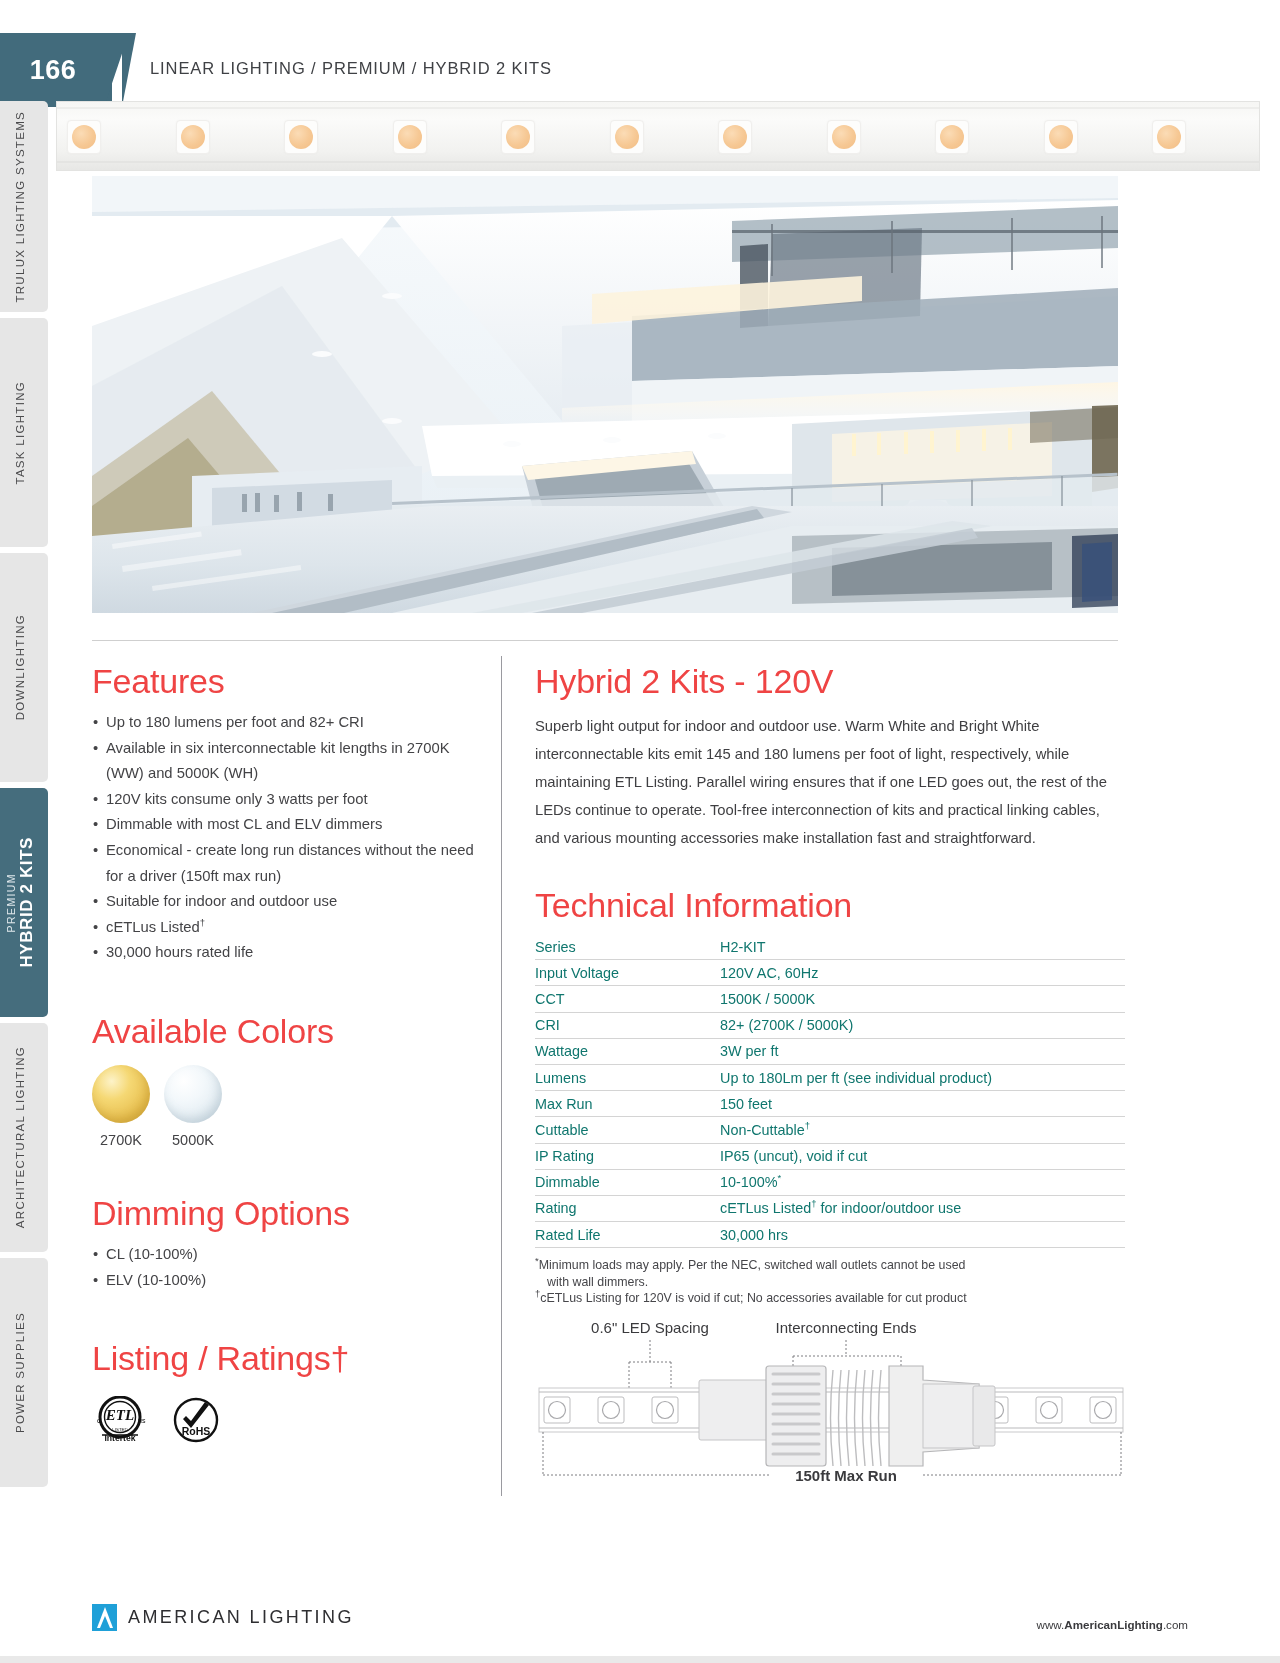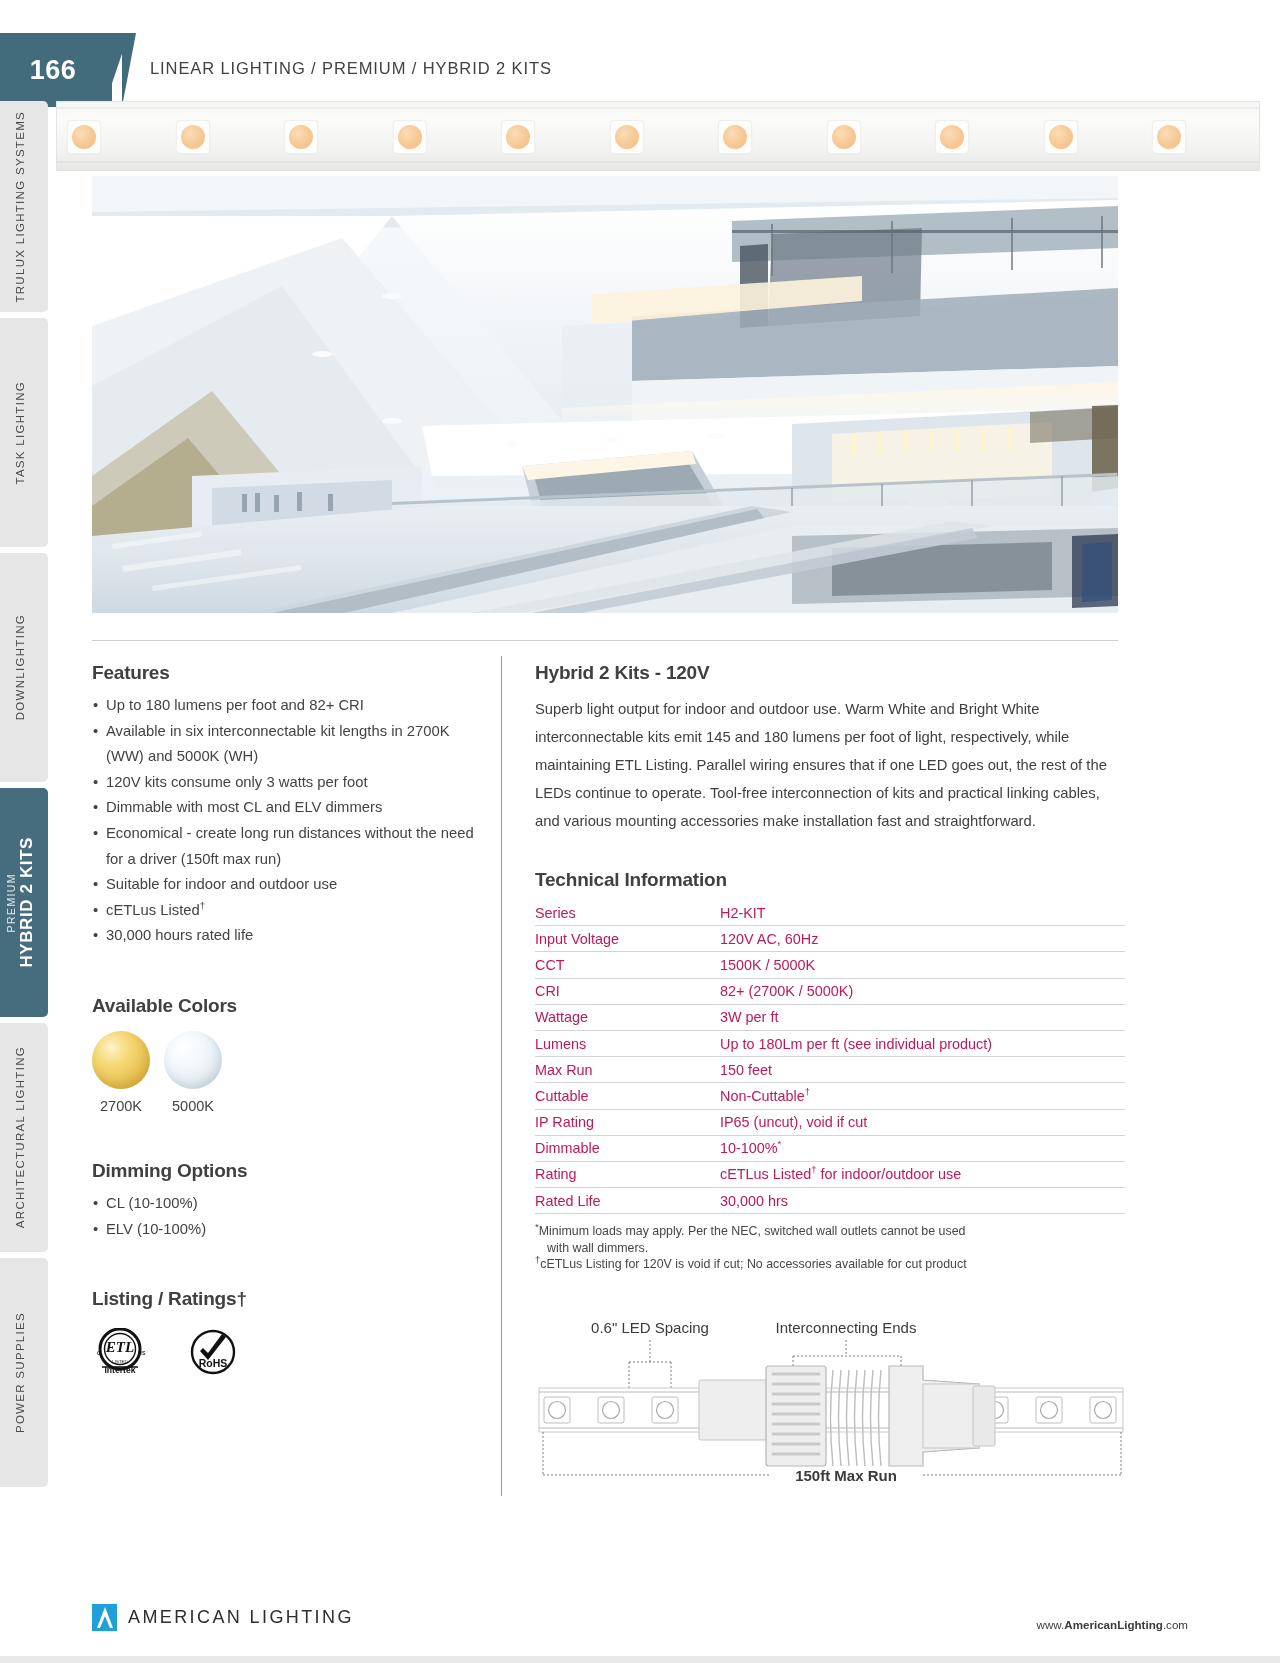--- a/index.html
+++ b/index.html
@@ -89,21 +89,21 @@
 
   
   .hr-top {
     position:absolute; left:92px; top:640px; width:1026px; height:1px; background:#cfcfcf;
   }
   .col-divider {
     position:absolute; left:501px; top:656px; width:1px; height:840px; background:#9a9aa0;
   }
 
   .sec-title {
-    font-size:19px; font-weight:700; color:#404040; letter-spacing:-0.2px;
+    font-size:34px; font-weight:400; color:#ef4444; letter-spacing:-0.2px;
   }
   .bullet-list { list-style:none; margin-top:9px; }
   .bullet-list li {
     position:relative; padding-left:14px; font-size:14.8px; line-height:25.6px;
     color:#434346;
   }
   .bullet-list li::before {
     content:"\2022"; position:absolute; left:1px; top:0; color:#434346;
   }
 
@@ -120,29 +120,29 @@
   .swatch-ball.warm {
     background: radial-gradient(circle at 34% 28%, #fdf3c9 0%, #f5d874 32%, #e8c051 68%, #d8ad3e 100%);
     box-shadow: inset -3px -5px 9px rgba(160,120,20,0.28);
   }
   .swatch-ball.cool {
     background: radial-gradient(circle at 34% 28%, #ffffff 0%, #f3f8fb 35%, #e2ecf2 72%, #cfdde6 100%);
     box-shadow: inset -3px -5px 9px rgba(120,145,160,0.25);
   }
   .swatch-label { font-size:14.5px; color:#434346; margin-top:9px; }
 
-  .badges-row { display:flex; align-items:flex-start; gap:41px; margin-top:18px; }
+  .badges-row { display:flex; align-items:flex-start; gap:24px; margin-top:18px; }
 
   
   .body-par {
     font-size:14.8px; line-height:28px; color:#3f3f42; margin-top:11px;
   }
   table.tech { width:100%; border-collapse:collapse; margin-top:9px; }
   table.tech td {
-    font-size:14.4px; color:#be185d; padding:4.6px 0 4.6px 0;
+    font-size:14.4px; color:#0f766e; padding:4.6px 0 4.6px 0;
     border-bottom:1px solid #d4d4d4; vertical-align:top;
   }
   table.tech tr:first-child td { border-top:none; }
   table.tech td.k { width:185px; }
   table.tech tr:last-child td { border-bottom:1px solid #d4d4d4; }
   sup { font-size:9.5px; vertical-align:super; line-height:0; }
 
   .footnote {
     font-size:12.4px; line-height:16.6px; color:#46464a; margin-top:9px;
   }

